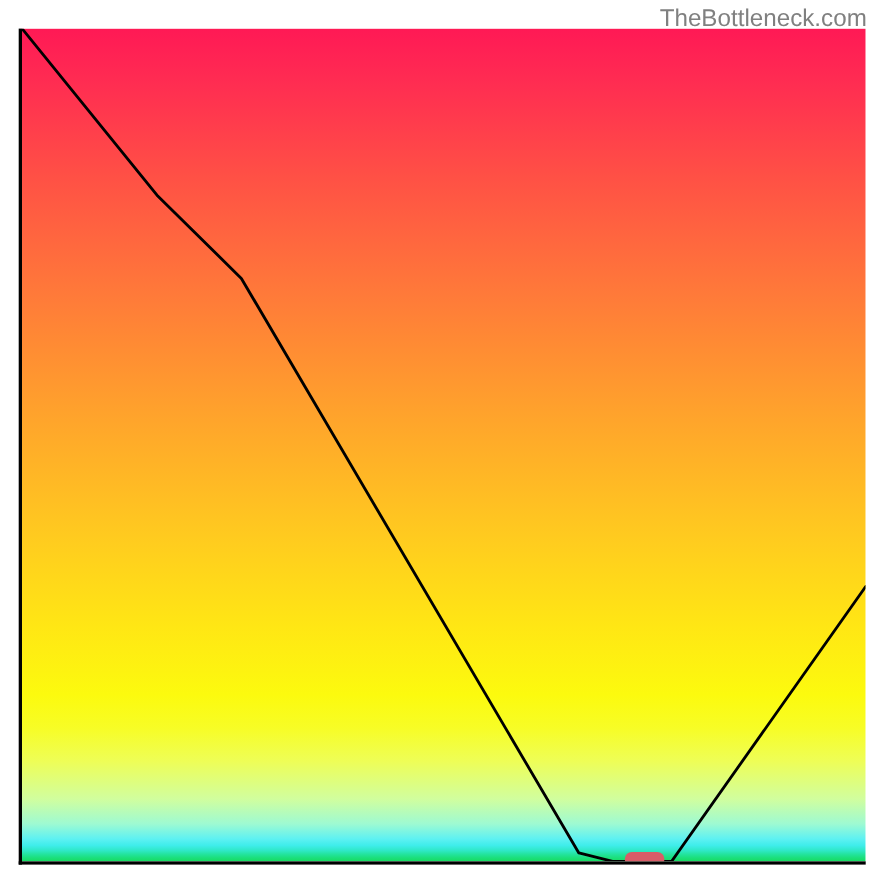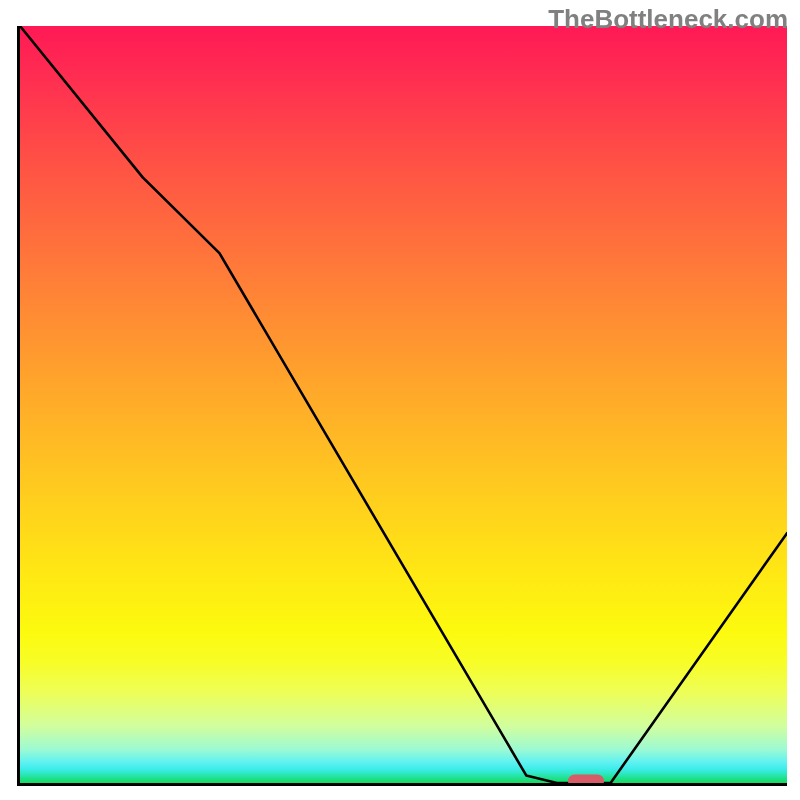--- a/index.html
+++ b/index.html
@@ -7,22 +7,22 @@
   .container {
     position: relative;
     width: 800px;
     height: 800px;
   }
   .watermark {
     position: absolute;
     top: 4px;
     right: 12px;
     font-family: Arial, Helvetica, sans-serif;
-    font-size: 26px;
-    font-weight: bold;
+    font-size: 22px;
+    font-weight: normal;
     color: #808080;
     z-index: 10;
   }
   .plot-area {
     position: absolute;
     left: 17px;
     top: 26px;
     width: 770px;
     height: 760px;
     border-left: 3px solid #000;

